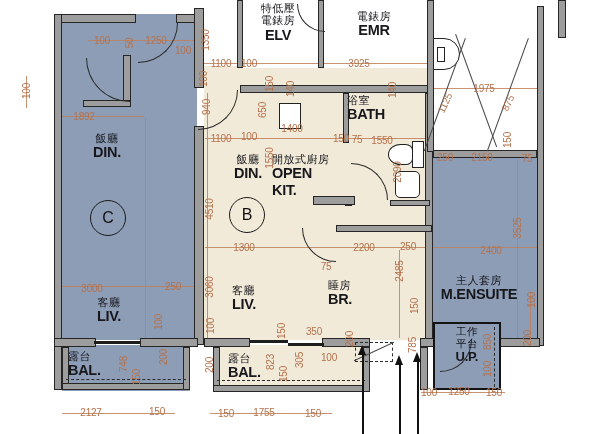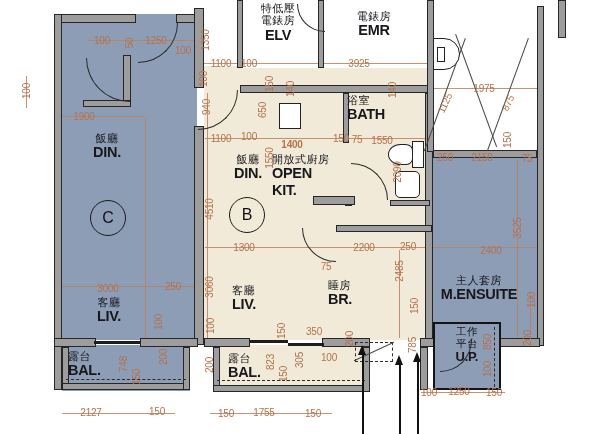--- a/index.html
+++ b/index.html
@@ -195,56 +195,56 @@
     <span class="zh" style="font-size:10.5px;">平台</span>
     <span class="en" style="font-size:13px;">U.P.</span>
   </div>
 
   <div id="dims-layer" class="abs" style="left:0;top:0;width:608px;height:434px;">
       <span class="dim" style="left: 102px; top: 40px;">100</span>
       <span class="dim" style="left: 129px; top: 43px; transform: translate(-50%, -50%) rotate(-90deg);">50</span>
       <span class="dim" style="left: 156px; top: 40px;">1250</span>
       <span class="dim" style="left: 183px; top: 50px;">100</span>
       <span class="dim" style="left: 26px; top: 91px; transform: translate(-50%, -50%) rotate(-90deg);">100</span>
-      <span class="dim" style="left: 84px; top: 116px;">1900</span>
+      <span class="dim" style="left: 84px; top: 116px;">1892</span>
       <span class="dim" style="left: 205px; top: 40px; transform: translate(-50%, -50%) rotate(-90deg);">1350</span>
       <span class="dim" style="left: 221px; top: 63px;">1100</span>
       <span class="dim" style="left: 249px; top: 63px;">100</span>
       <span class="dim" style="left: 359px; top: 63px;">3925</span>
       <span class="dim" style="left: 203px; top: 79px; transform: translate(-50%, -50%) rotate(-90deg);">100</span>
       <span class="dim" style="left: 206px; top: 107px; transform: translate(-50%, -50%) rotate(-90deg);">940</span>
       <span class="dim" style="left: 269px; top: 84px; transform: translate(-50%, -50%) rotate(-90deg);">150</span>
       <span class="dim" style="left: 290px; top: 89px; transform: translate(-50%, -50%) rotate(-90deg);">140</span>
       <span class="dim" style="left: 262px; top: 110px; transform: translate(-50%, -50%) rotate(-90deg);">650</span>
       <span class="dim" style="left: 392px; top: 90px; transform: translate(-50%, -50%) rotate(-90deg);">140</span>
       <span class="dim" style="left: 484px; top: 88px;">1975</span>
       <span class="dim" style="left: 445px; top: 103px; transform: translate(-50%, -50%) rotate(-65deg);">1125</span>
       <span class="dim" style="left: 508px; top: 103px; transform: translate(-50%, -50%) rotate(-65deg);">875</span>
       <span class="dim" style="left: 221px; top: 138px;">1100</span>
       <span class="dim" style="left: 249px; top: 136px;">100</span>
-      <span class="dim" style="left: 292px; top: 144px; font-weight: bold;">1400</span>
+      <span class="dim" style="left: 292px; top: 128px;">1400</span>
       <span class="dim" style="left: 341px; top: 138px;">150</span>
       <span class="dim" style="left: 357px; top: 139px;">75</span>
       <span class="dim" style="left: 382px; top: 140px;">1550</span>
       <span class="dim" style="left: 269px; top: 158px; transform: translate(-50%, -50%) rotate(-90deg);">1550</span>
       <span class="dim" style="left: 397px; top: 172px; transform: translate(-50%, -50%) rotate(-90deg);">2090</span>
       <span class="dim" style="left: 507px; top: 140px; transform: translate(-50%, -50%) rotate(-90deg);">150</span>
       <span class="dim" style="left: 445px; top: 157px;">250</span>
       <span class="dim" style="left: 482px; top: 157px;">2150</span>
       <span class="dim" style="left: 527px; top: 158px;">75</span>
       <span class="dim" style="left: 209px; top: 209px; transform: translate(-50%, -50%) rotate(-90deg);">4510</span>
       <span class="dim" style="left: 244px; top: 247px;">1300</span>
       <span class="dim" style="left: 364px; top: 247px;">2200</span>
       <span class="dim" style="left: 408px; top: 246px;">250</span>
       <span class="dim" style="left: 491px; top: 250px;">2400</span>
       <span class="dim" style="left: 517px; top: 228px; transform: translate(-50%, -50%) rotate(-90deg);">3525</span>
       <span class="dim" style="left: 326px; top: 266px;">75</span>
       <span class="dim" style="left: 399px; top: 271px; transform: translate(-50%, -50%) rotate(-90deg);">2485</span>
       <span class="dim" style="left: 209px; top: 287px; transform: translate(-50%, -50%) rotate(-90deg);">3060</span>
-      <span class="dim" style="left: 108px; top: 288px;">3000</span>
+      <span class="dim" style="left: 92px; top: 288px;">3000</span>
       <span class="dim" style="left: 173px; top: 286px;">250</span>
       <span class="dim" style="left: 158px; top: 322px; transform: translate(-50%, -50%) rotate(-90deg);">100</span>
       <span class="dim" style="left: 414px; top: 306px; transform: translate(-50%, -50%) rotate(-90deg);">150</span>
       <span class="dim" style="left: 531px; top: 300px; transform: translate(-50%, -50%) rotate(-90deg);">100</span>
       <span class="dim" style="left: 210px; top: 326px; transform: translate(-50%, -50%) rotate(-90deg);">100</span>
       <span class="dim" style="left: 281px; top: 331px; transform: translate(-50%, -50%) rotate(-90deg);">150</span>
       <span class="dim" style="left: 314px; top: 331px;">350</span>
       <span class="dim" style="left: 349px; top: 339px; transform: translate(-50%, -50%) rotate(-90deg);">200</span>
       <span class="dim" style="left: 412px; top: 345px; transform: translate(-50%, -50%) rotate(-90deg);">785</span>
       <span class="dim" style="left: 163px; top: 357px; transform: translate(-50%, -50%) rotate(-90deg);">200</span>

